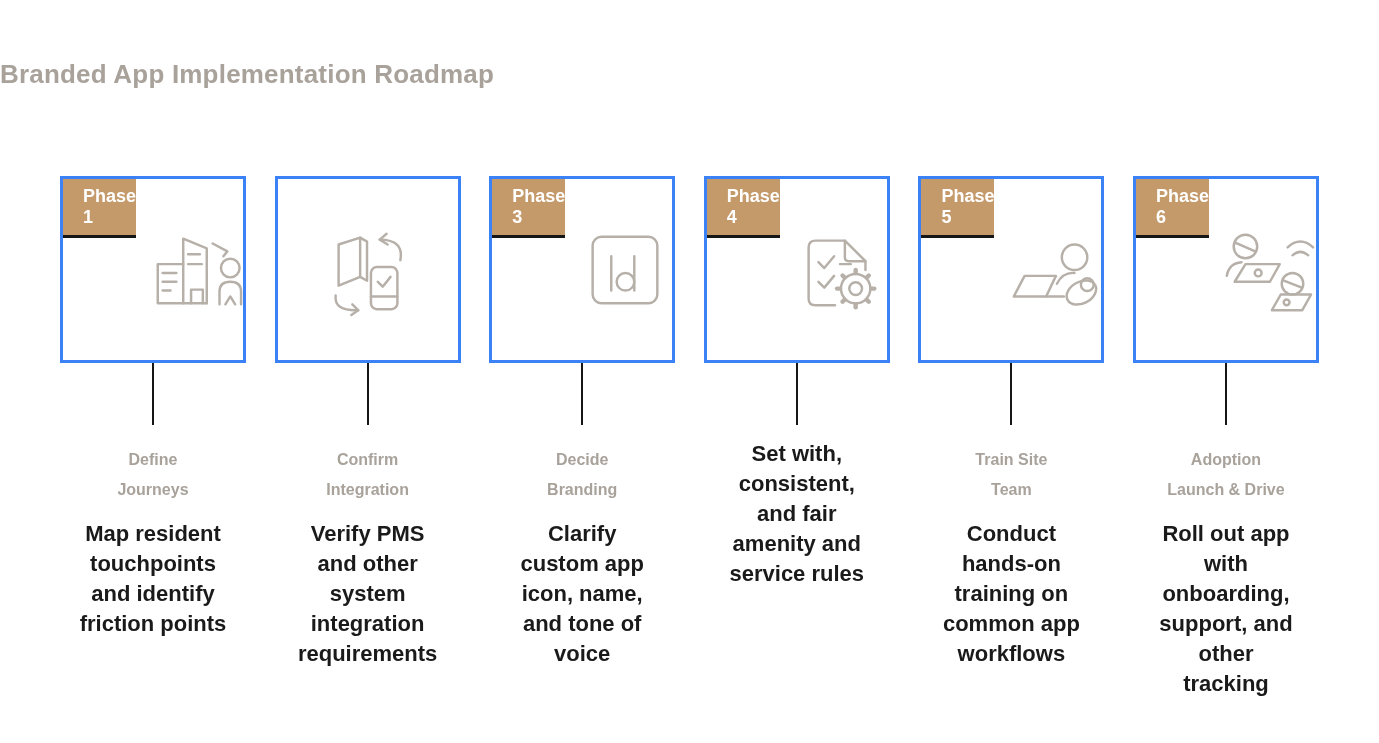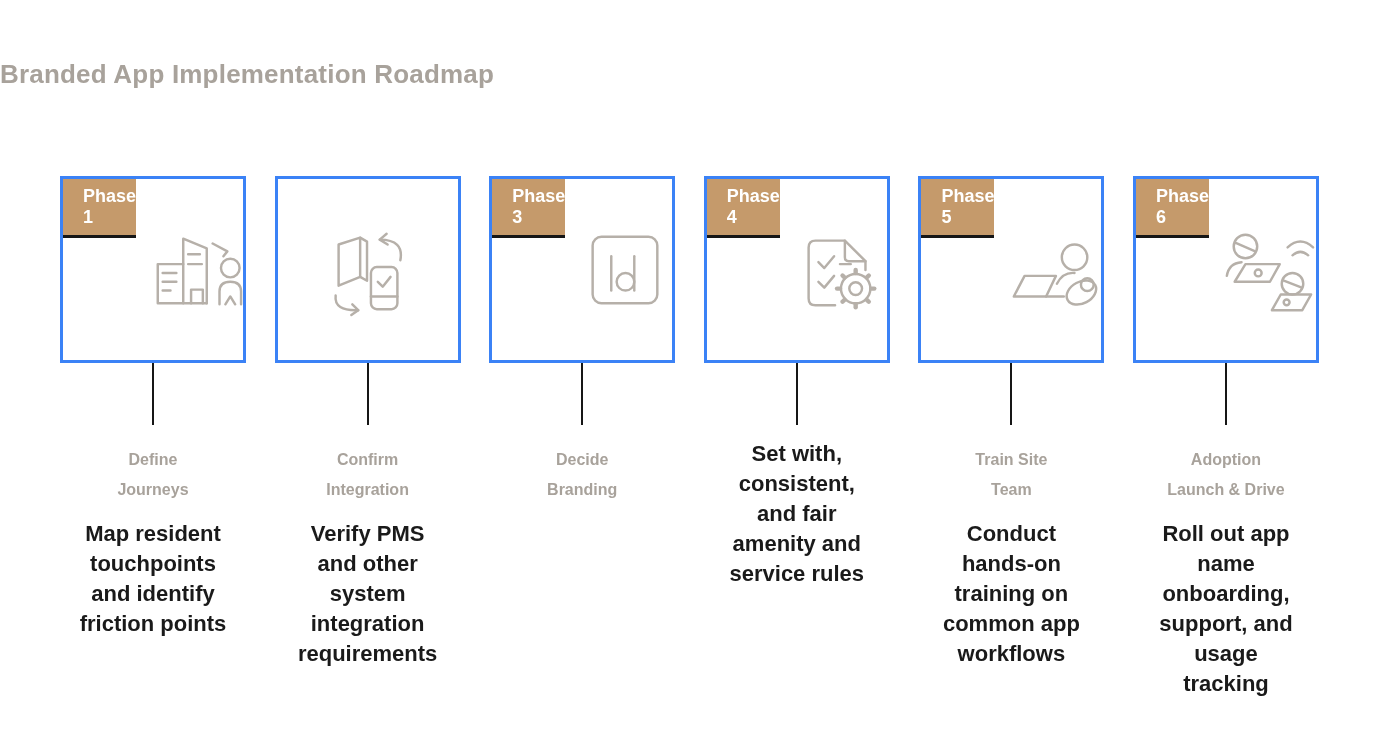--- a/index.html
+++ b/index.html
@@ -167,20 +167,21 @@
             <path d="M70.5 36 V71"></path>
           </g>
         </svg>
       </div>
     </div>
     <div class="connector"></div>
     <div class="phase-title">
       <div>Decide</div>
       <div>Branding</div>
     </div>
+    <div class="phase-desc">Clarify custom app icon, name, and tone of voice</div>
   </div>
 
   <div class="phase-col">
     <div class="phase-box">
       <div class="phase-header">
         <span class="phase-label">Phase 4</span>
       </div>
       <div class="icon-area">
         <svg class="icon-svg" width="118" height="98" viewBox="0 0 120 100">
           <g>
@@ -256,16 +257,16 @@
             <circle cx="79" cy="83" r="3"></circle>
           </g>
         </svg>
       </div>
     </div>
     <div class="connector"></div>
     <div class="phase-title">
       <div>Adoption</div>
       <div>Launch &amp; Drive</div>
     </div>
-    <div class="phase-desc narrow">Roll out app name onboarding, support, and usage tracking</div>
+    <div class="phase-desc narrow">Roll out app with onboarding, support, and other tracking</div>
   </div>
 
 </div>
 
 </body></html>

